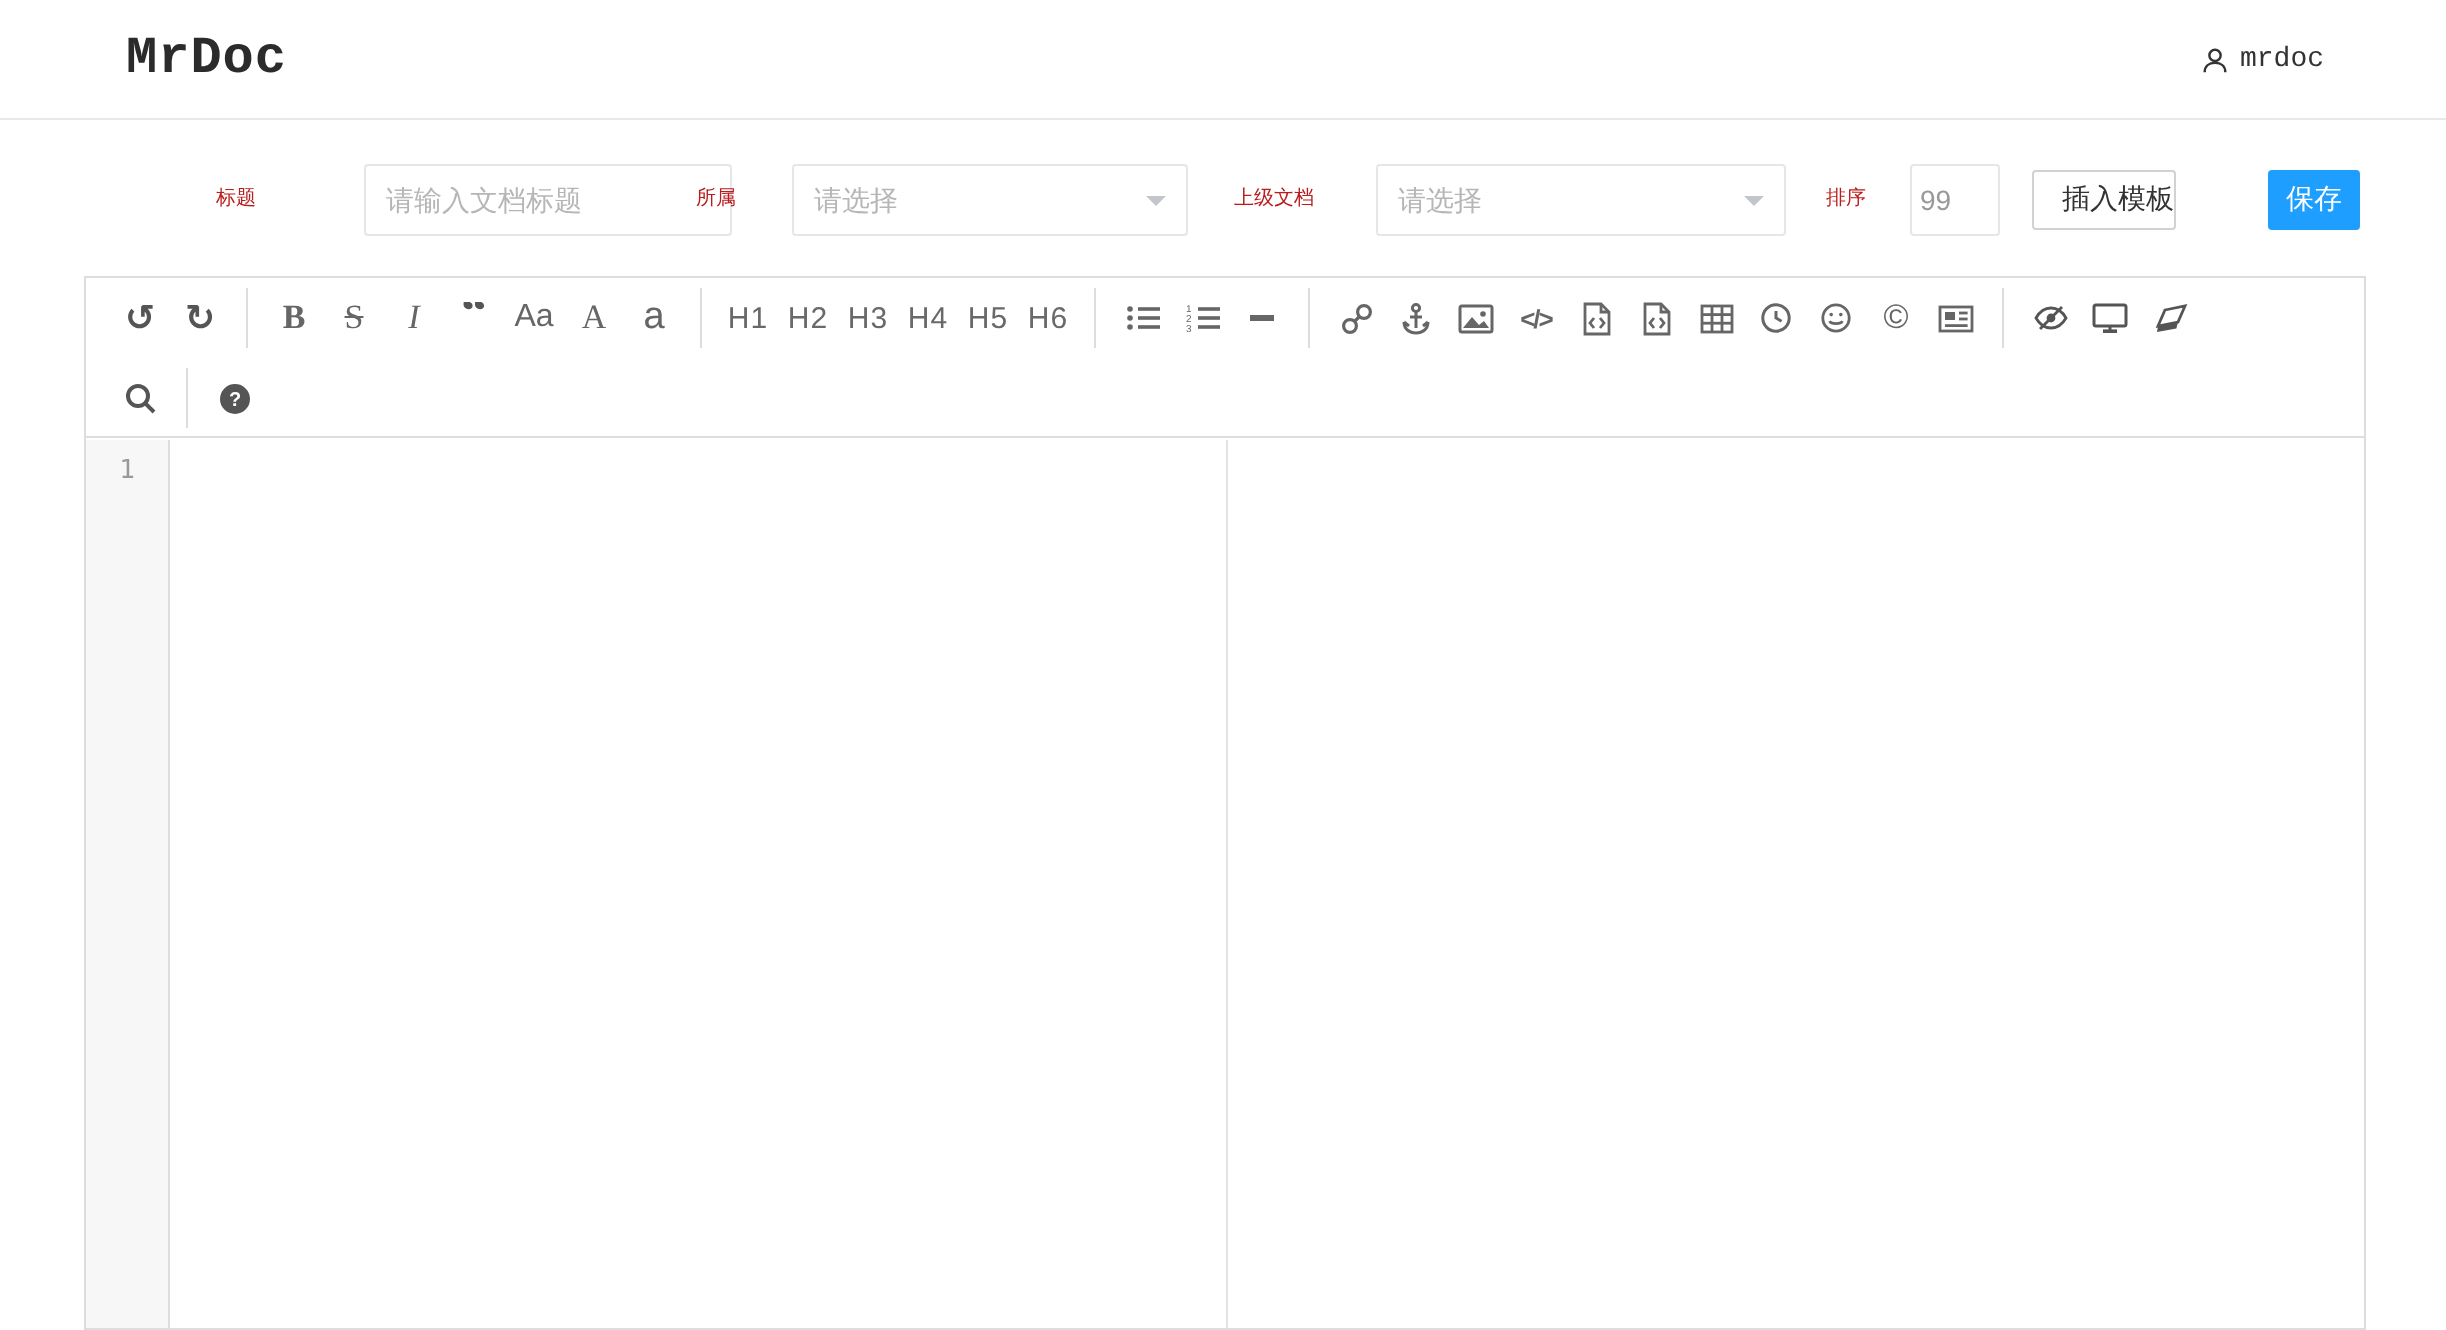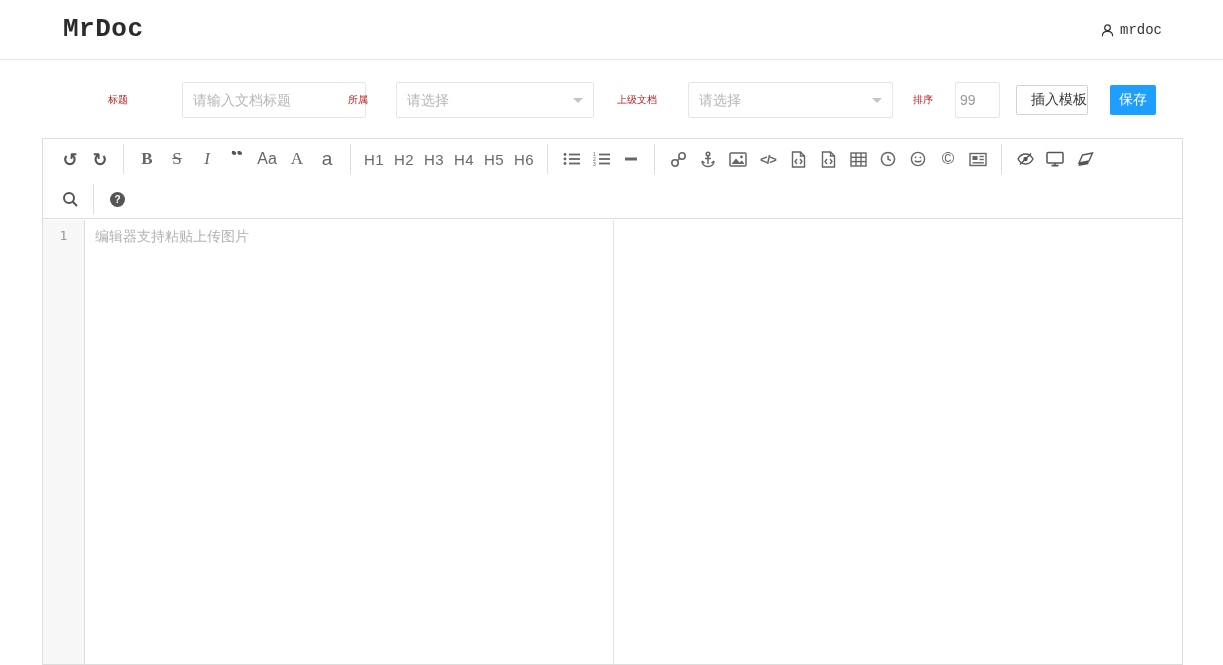--- a/index.html
+++ b/index.html
@@ -15,21 +15,21 @@
 
   
   .form-row { position:absolute; left:0; top:82px; width:100%; height:36px; }
   .form-row .lbl { position:absolute; top:0; line-height:36px; font-size:10px; color:#b91c1c; }
   .txt-input { position:absolute; top:0; height:36px; border:1px solid #e6e6e6; border-radius:2px; font-size:14px; color:#666; padding:0 10px; outline:none; font-family:"Liberation Sans",sans-serif; }
   .txt-input::placeholder { color:#b6b6b6; opacity:1; }
   .sel { position:absolute; top:0; height:36px; border:1px solid #e6e6e6; border-radius:2px; background:#fff; cursor:pointer; }
   .sel .sel-text { position:absolute; left:10px; top:0; line-height:34px; font-size:14px; color:#b6b6b6; }
   .sel .caret { position:absolute; right:10px; top:15px; width:0; height:0; border-left:5px solid transparent; border-right:5px solid transparent; border-top:5px solid #c2c6cc; }
   .btn-plain { position:absolute; top:3px; height:30px; background:#fff; border:1px solid #d2d2d2; border-radius:2px; font-size:14px; color:#333; cursor:pointer; font-family:"Liberation Sans",sans-serif;text-align:right; }
-  .btn-primary { position:absolute; top:3px; height:30px; border:none; border-radius:2px; color:#fff; font-size:14px; cursor:pointer; font-family:"Liberation Sans",sans-serif; }
+  .btn-primary { position:absolute; top:3px; height:30px; border:none; border-radius:2px; color:#fff; font-size:14px; cursor:pointer; font-family:"Liberation Sans",sans-serif;margin-left:24px; }
 
   
   .editor-frame { position:absolute; left:42px; top:138px; width:1141px; height:527px; border:1px solid #ddd; background:#fff; }
   .toolbar { position:absolute; left:0; top:0; right:0; height:80px; border-bottom:1px solid #ddd; background:#fff; }
   .tb-row { display:flex; align-items:center; height:40px; padding-left:12px; }
   .tb-btn { min-width:28px; height:30px; margin:0 1px; display:flex; align-items:center; justify-content:center; color:#666; cursor:pointer; border-radius:2px; }
   .tb-sep { width:1px; height:30px; background:#ddd; margin:0 8px; }
   .g-serif { font-family:"Liberation Serif",serif; font-size:17px; color:#666; }
   .g-bold { font-weight:bold; }
   .g-strike { text-decoration:line-through; }
@@ -322,20 +322,19 @@
           </div>
       </div>
     </div>
 
     <div class="editor-body">
       <div class="edit-pane">
         <div class="gutter">
           <div class="ln">1</div>
         </div>
         <div class="code-area">
-          <div class="code-line">编辑器支持粘贴上传图片</div>
         </div>
       </div>
       <div class="preview-pane"></div>
     </div>
   </div>
 
 </div>
 
 </body></html>

